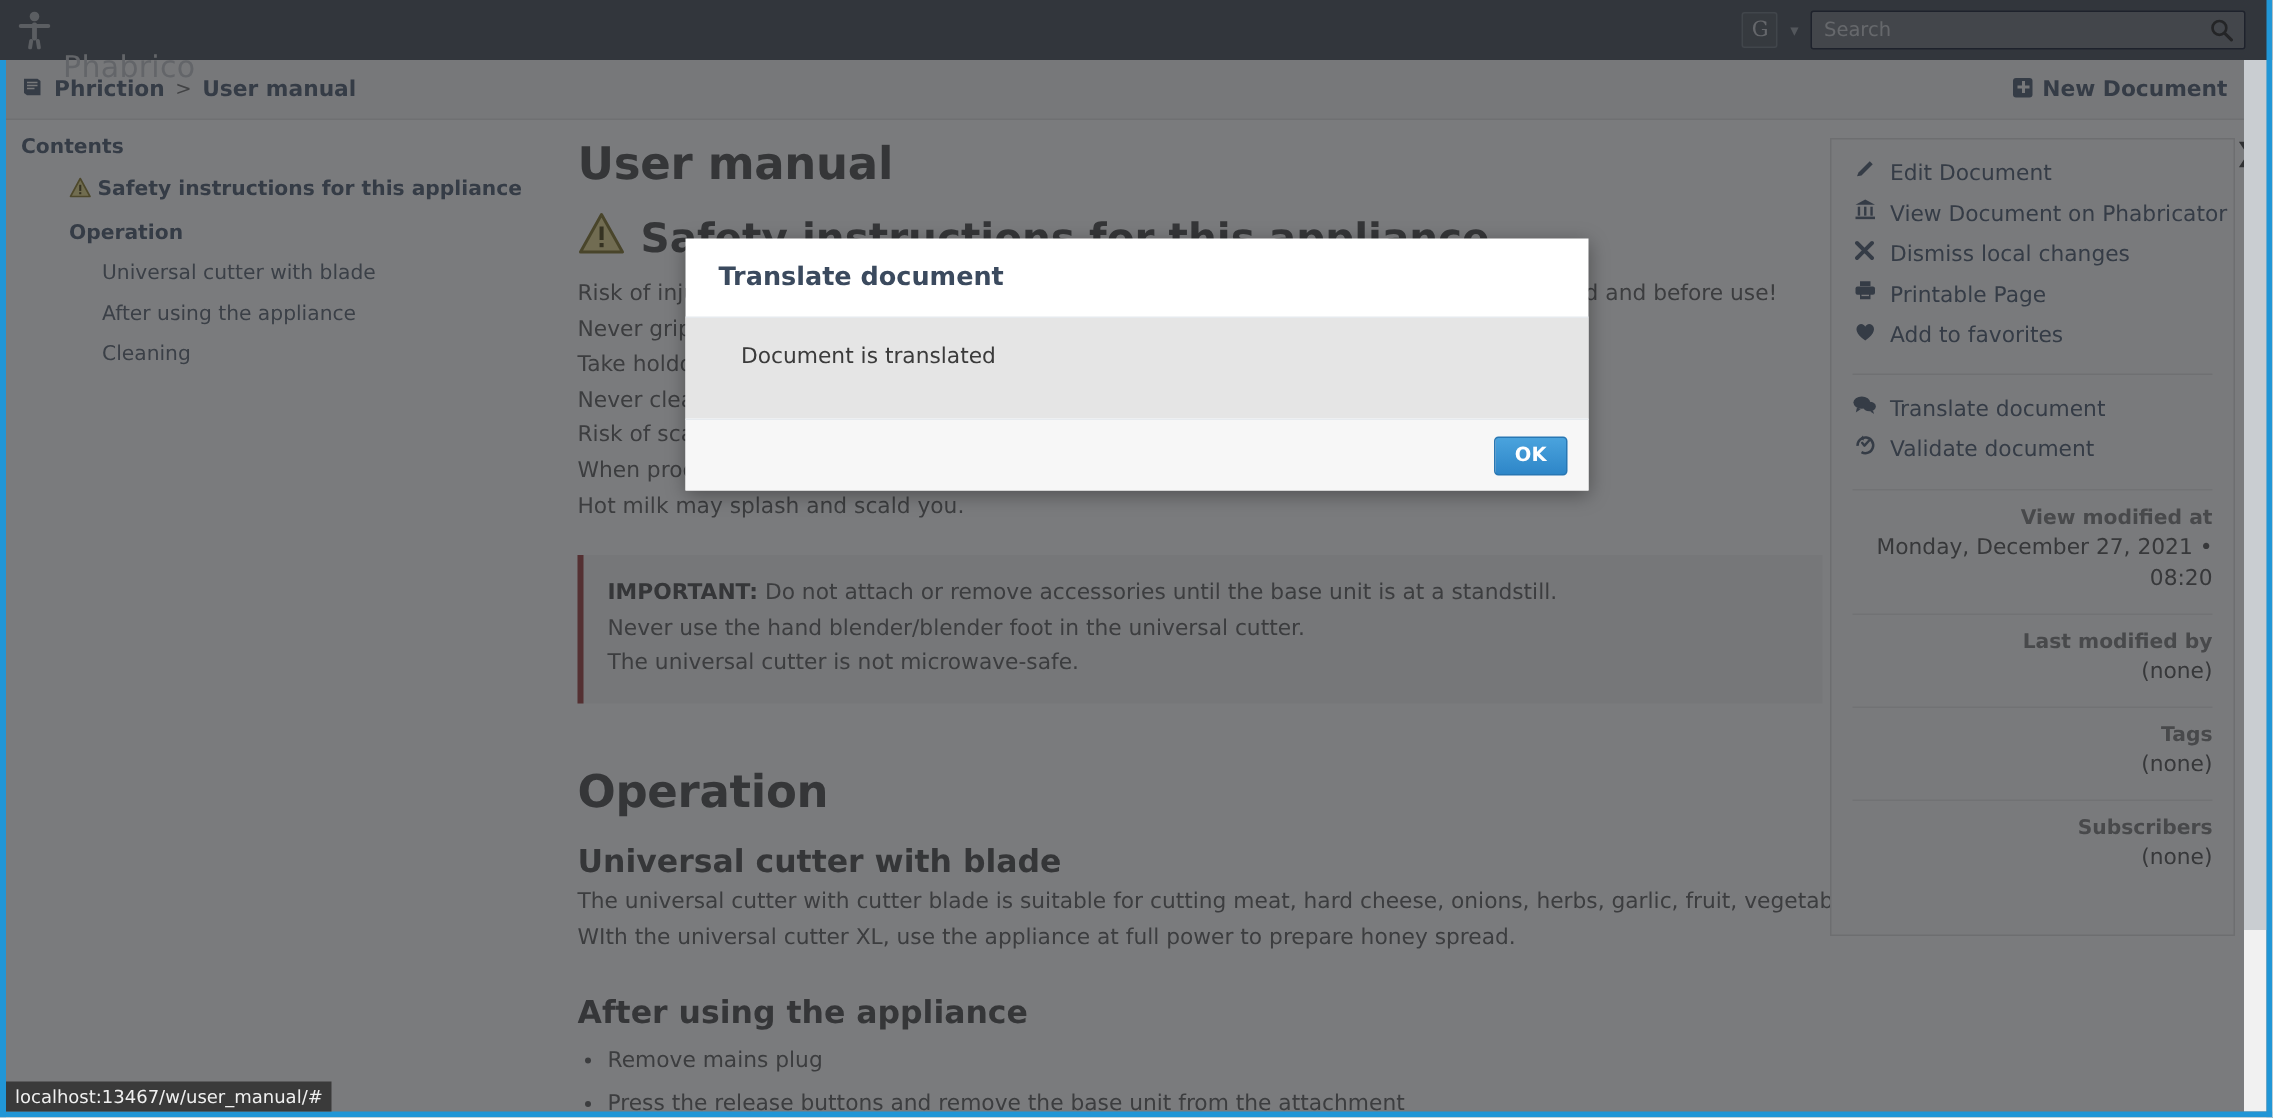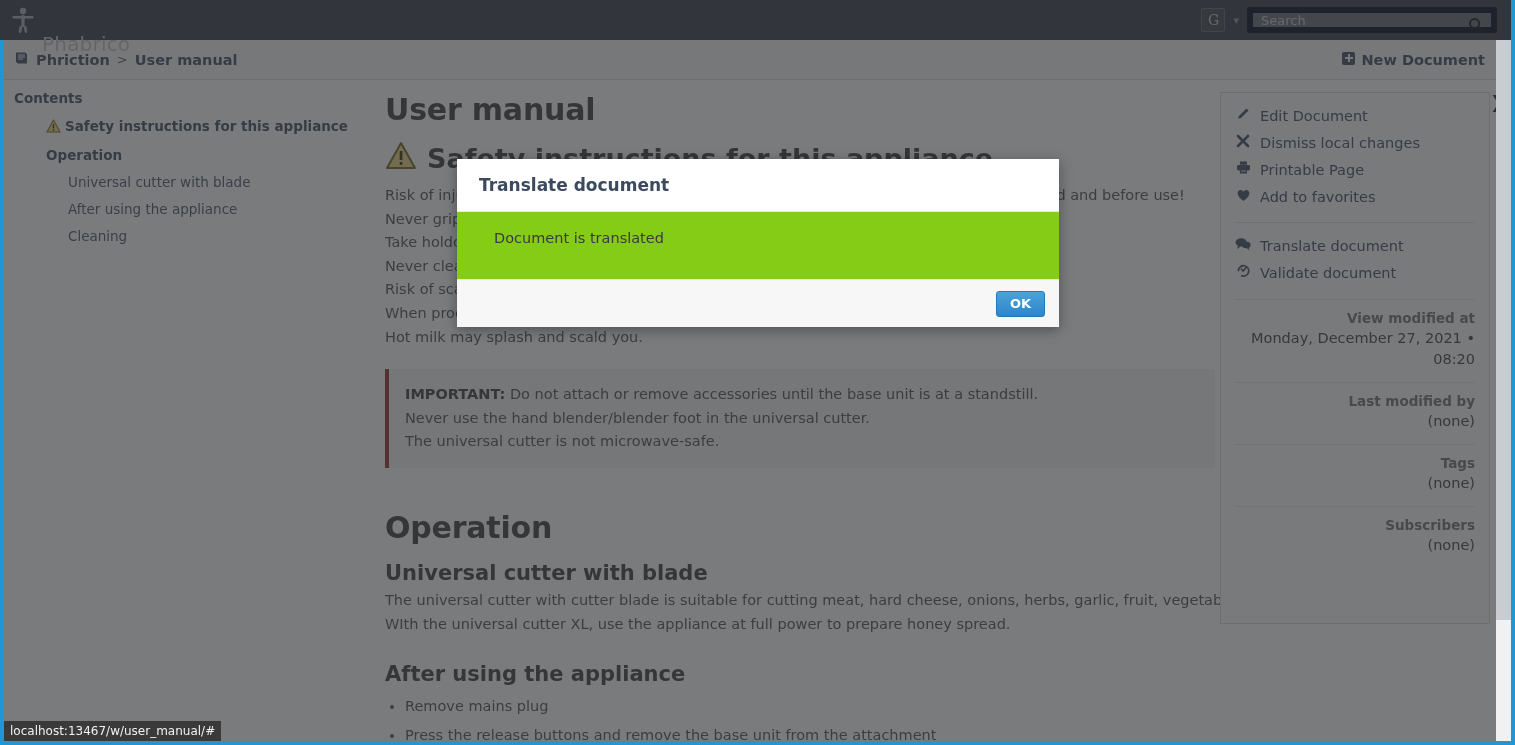--- a/index.html
+++ b/index.html
@@ -54,22 +54,22 @@
     width: 24px; height: 24px; border: 1px solid #6b737d;
     background: #4d545e; color: #c8cbcf;
     font-size: 14px; font-family: "DejaVu Serif", "Liberation Serif", serif;
     display: flex; align-items: center; justify-content: center;
     border-radius: 2px; cursor: pointer;
   }
   .avatar-caret {
     color: #9aa0a8; font-size: 11px; cursor: pointer; padding: 0 2px;
   }
   .search-wrap {
-    position: relative; width: 250px; height: 26px;
-    background: #70757c; border: 6px solid #0f172a; border-radius: 2px;
+    position: relative; width: 290px; height: 26px;
+    background: #70757c; border: 1px solid #0f172a; border-radius: 2px;
     display: flex; align-items: center;
   }
   .search-input {
     flex: 1; border: 0; outline: 0; background: transparent;
     font-size: 13px; color: #e8e8e8; padding: 0 26px 0 8px;
     font-family: "DejaVu Sans", "Liberation Sans", sans-serif;
   }
   .search-input::placeholder { color: #cacdd1; }
   .search-icon-btn {
     position: absolute; right: 6px; top: 3px; width: 18px; height: 18px;
@@ -194,21 +194,21 @@
     display: flex; flex-direction: column;
   }
   .modal-head {
     height: 53px; border-bottom: 1px solid #e6eaee;
     display: flex; align-items: center; padding: 0 22px;
   }
   .modal-title {
     font-size: 17px; font-weight: bold; color: #3b4a5e;
   }
   .modal-body {
-    flex: 1; padding: 18px 22px 0 37px; background: #84cc16;
+    flex: 1; padding: 18px 22px 0 37px; background: #e5e5e5;
   }
   .modal-msg { font-size: 14.5px; color: #3b3b3b; }
   .modal-foot {
     height: 48px; background: #f7f7f7; border-top: 1px solid #e6eaee;
     display: flex; align-items: center; justify-content: flex-end;
     padding-right: 14px;
   }
   .ok-btn {
     min-width: 46px; height: 26px; padding: 0 13px;
     background: linear-gradient(to bottom, #4aa3dd 0%, #2e86c8 100%);
@@ -361,20 +361,32 @@
 
       <div class="act">
         <span class="ico">
           <svg width="15" height="15" viewBox="0 0 15 15">
               <path d="M2 12.5 L3 10 L10.5 2.5 L12.5 4.5 L5 12 Z" fill="#4b5a70"></path>
             </svg>
         </span>
         <span>Edit Document</span>
       </div>
 
+      <div class="act">
+        <span class="ico">
+          <svg width="15" height="15" viewBox="0 0 15 15">
+            <path d="M7.5 1 L14 4.5 L1 4.5 Z" fill="#4b5a70"></path>
+            <rect x="2.5" y="5.8" width="1.6" height="6" fill="#4b5a70"></rect>
+            <rect x="6.7" y="5.8" width="1.6" height="6" fill="#4b5a70"></rect>
+            <rect x="10.9" y="5.8" width="1.6" height="6" fill="#4b5a70"></rect>
+            <rect x="1" y="12.4" width="13" height="1.7" fill="#4b5a70"></rect>
+          </svg>
+        </span>
+        <span>View Document on Phabricator</span>
+      </div>
 
       <div class="act">
         <span class="ico">
           <svg width="14" height="14" viewBox="0 0 14 14">
             <path d="M2 2 L12 12 M12 2 L2 12" stroke="#4b5a70" stroke-width="2.6" stroke-linecap="round"></path>
           </svg>
         </span>
         <span>Dismiss local changes</span>
       </div>
 

